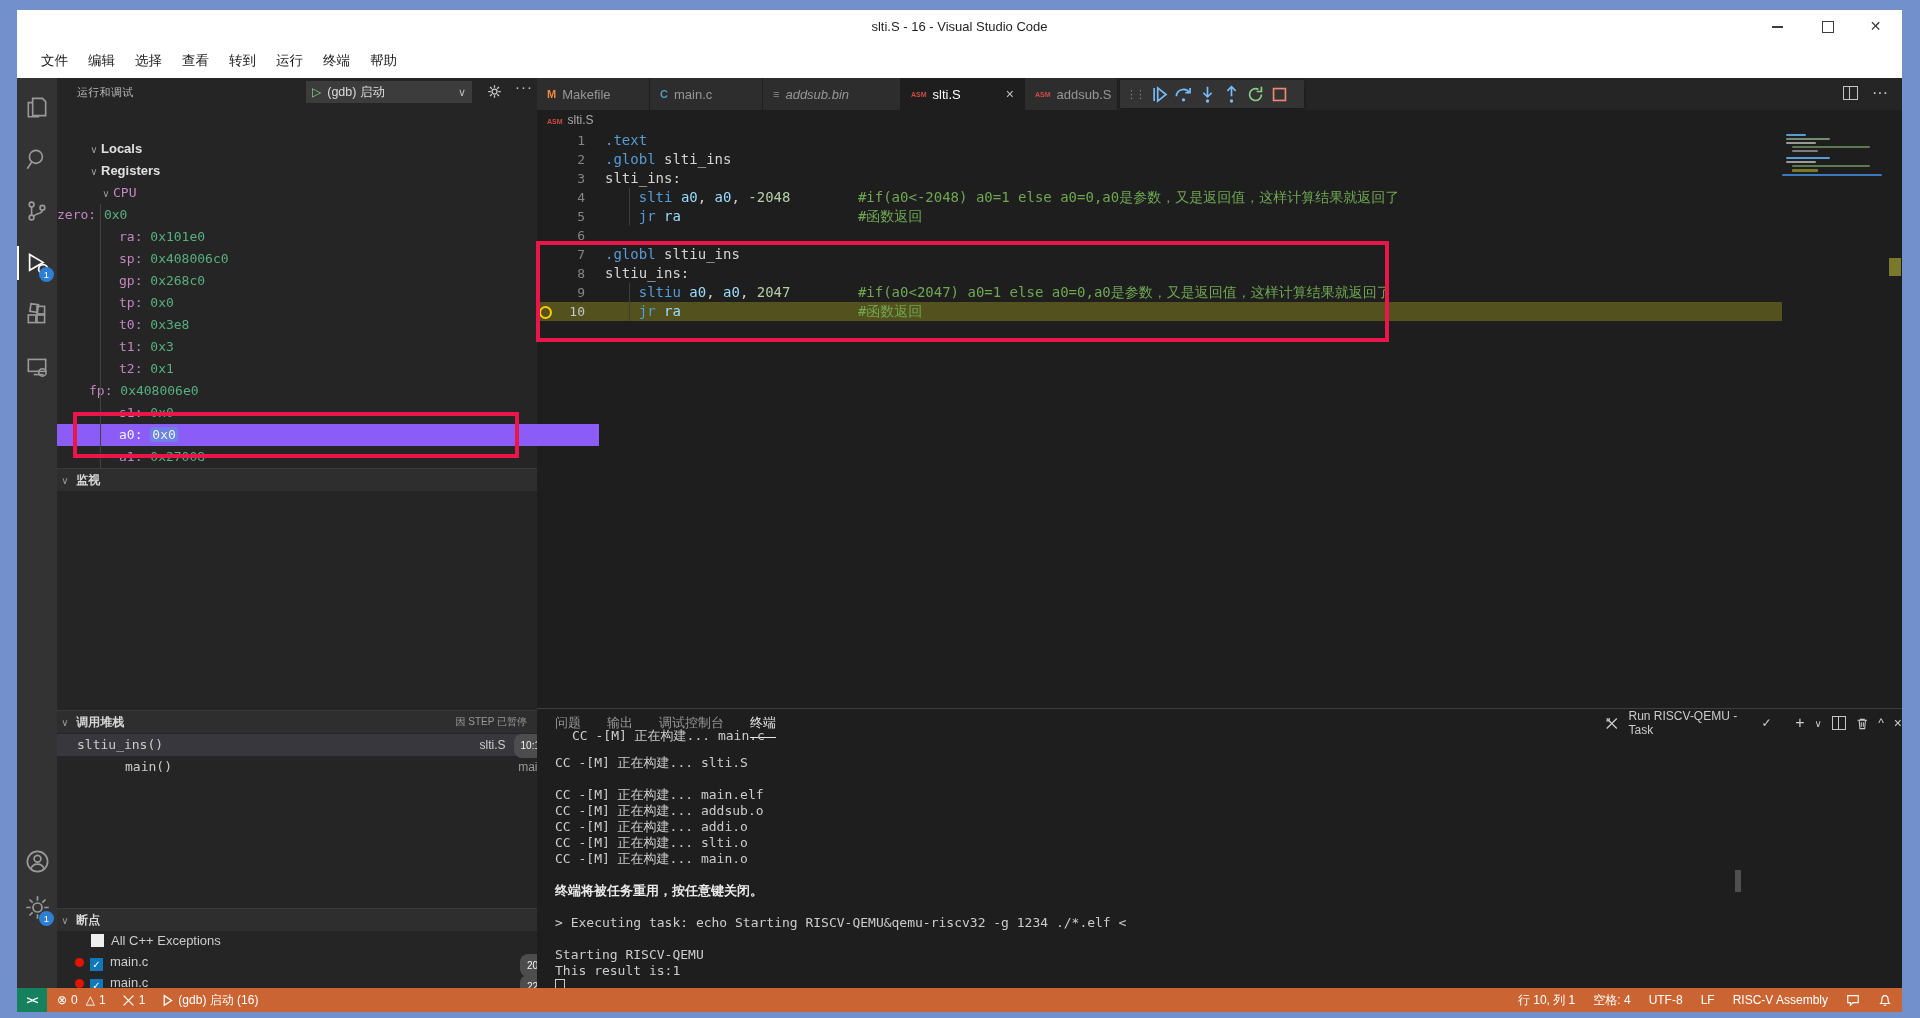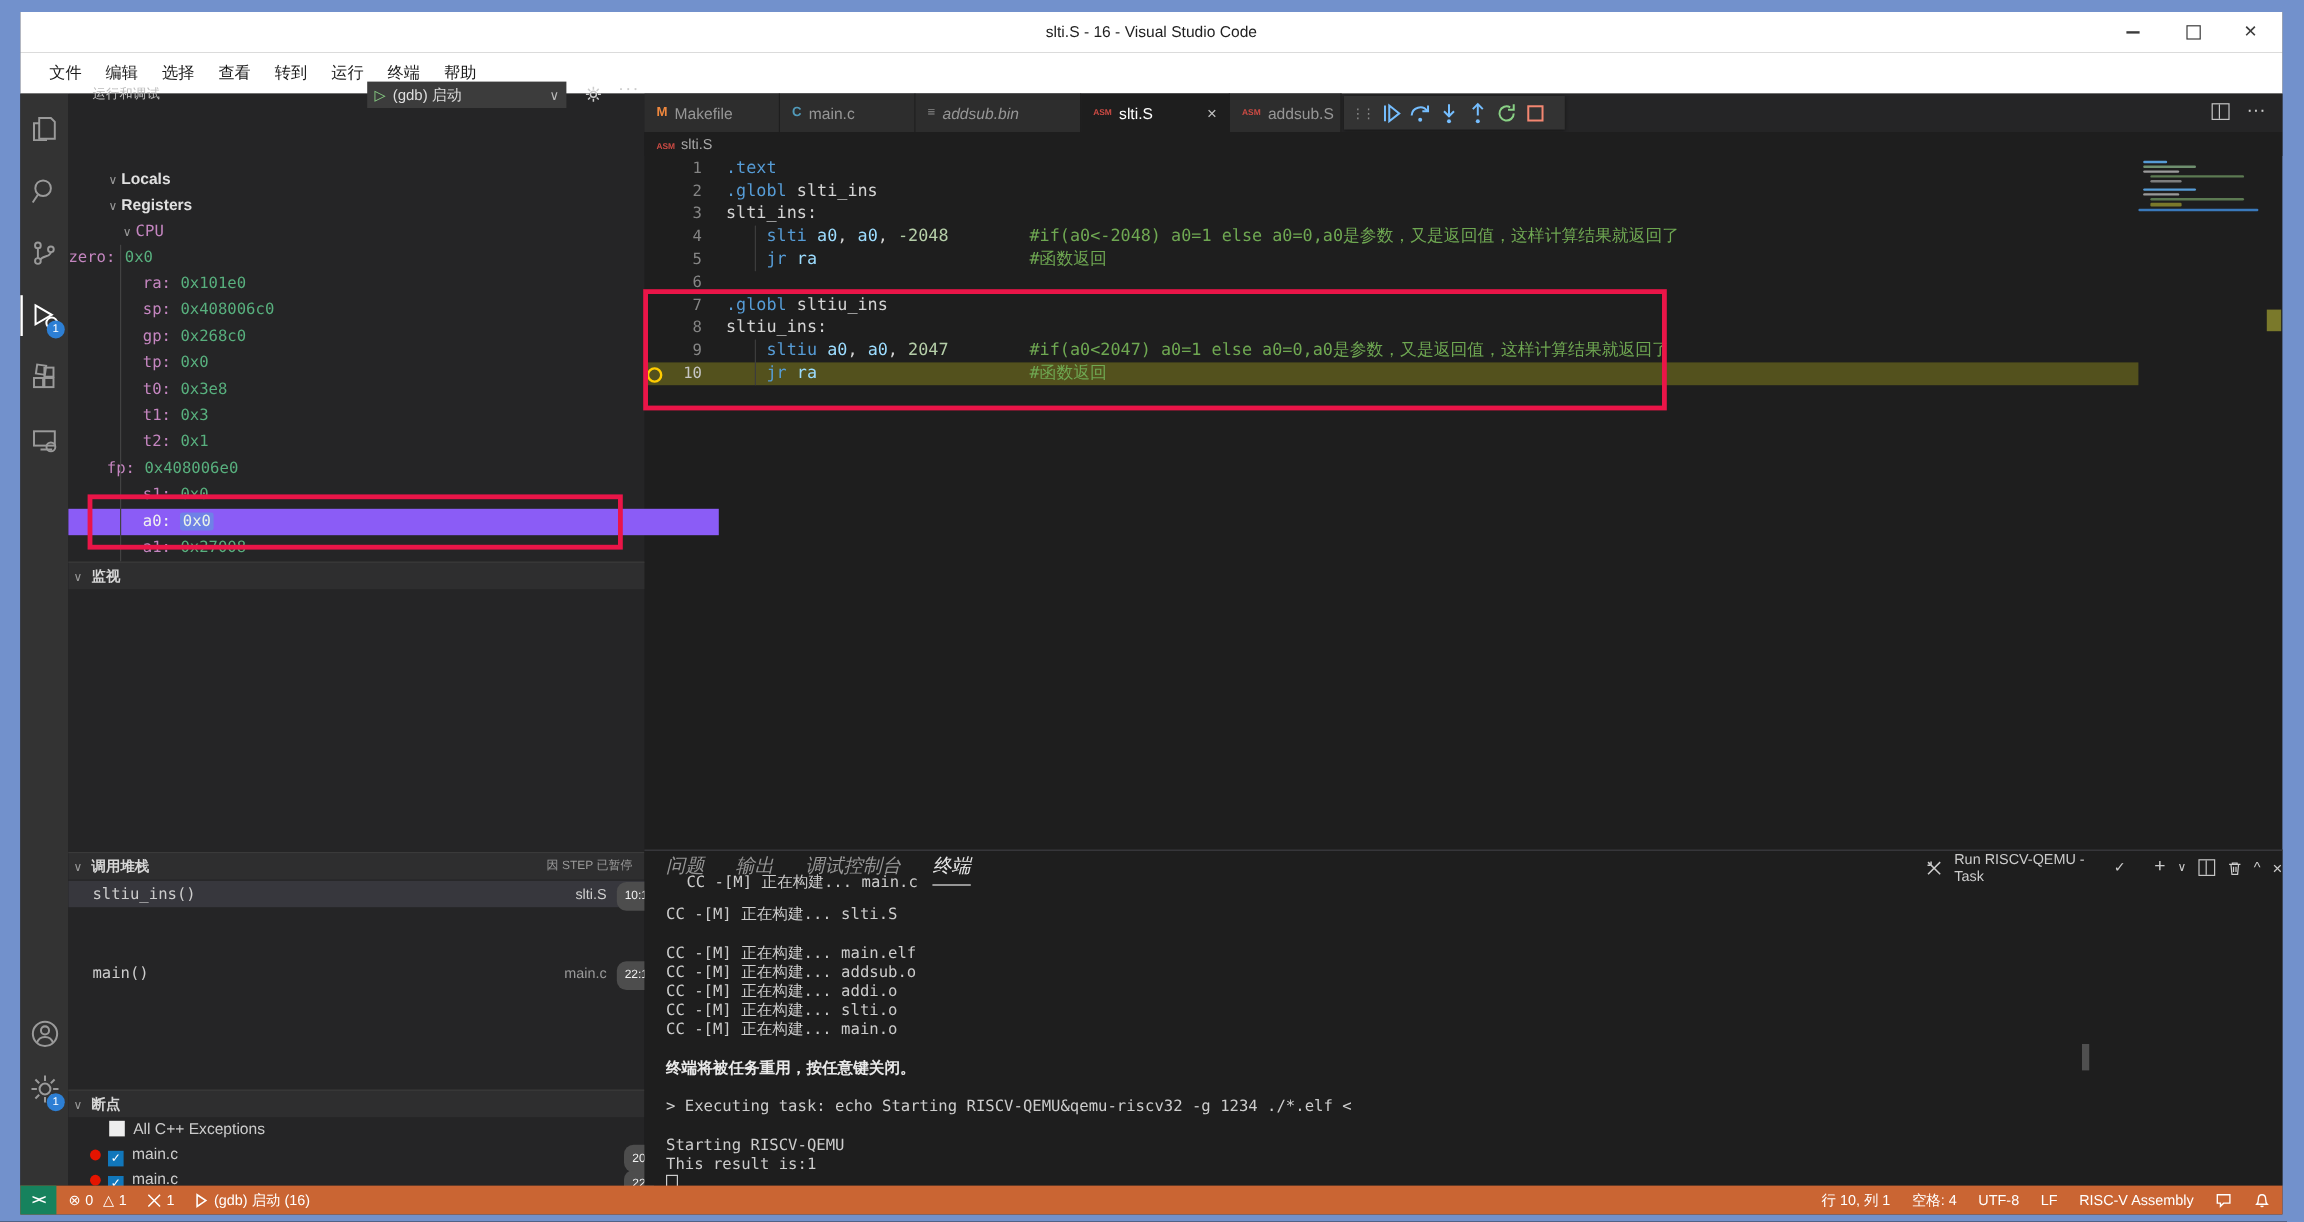--- a/index.html
+++ b/index.html
@@ -17,21 +17,21 @@
   .menu-item{display:inline-block;padding:0 10px;line-height:34px;font-size:13.5px;color:#1b1b1b;}
   
   #activitybar{left:0;top:68px;width:40px;height:910px;background:#333333;}
   .act{left:0;width:40px;height:46px;display:flex;align-items:center;justify-content:center;position:absolute;}
   .act svg{stroke:#9a9a9a;fill:none;stroke-width:1.5;}
   .act.active svg{stroke:#ffffff;}
   .act.active:before{content:"";position:absolute;left:0;top:6px;bottom:6px;width:2px;background:#ffffff;}
   .badge{position:absolute;right:3px;bottom:4px;min-width:15px;height:15px;border-radius:8px;background:#2d7fd4;color:#fff;font-size:9.5px;line-height:15px;text-align:center;font-family:"Liberation Sans",sans-serif;}
   
   #sidebar{left:40px;top:68px;width:480px;height:910px;background:#252526;overflow:hidden;}
-  #sb-head{left:40px;top:52px;width:480px;height:34px;}
+  #sb-head{left:40px;top:65px;width:480px;height:34px;}
   #sb-title{left:20px;top:0;line-height:34px;font-size:11px;color:#bbbbbb;letter-spacing:.3px;}
   #launch{left:249px;top:6px;width:166px;height:22px;background:#3c3c3c;color:#ddd;font-size:12.5px;display:flex;align-items:center;padding:0 6px;box-sizing:border-box;}
   #launch .chev{margin-left:auto;color:#bbb;font-size:11px;}
   .play{color:#89d185;font-size:12px;margin-right:6px;}
   #sb-gear{left:430px;top:9px;} #sb-dots{left:458px;top:3px;color:#ccc;font-size:15px;letter-spacing:1px;}
   .sec-head{left:40px;width:480px;height:22px;background:#2e2e2f;border-top:1px solid #3a3a3a;color:#d6d6d6;font-size:12px;font-weight:bold;line-height:22px;}
   .sec-head .tw{color:#9a9a9a;font-weight:normal;display:inline-block;width:16px;text-align:center;font-size:10px;}
   .sec-side{float:right;margin-right:10px;color:#9a9a9a;font-weight:normal;font-size:10px;}
   .sbrow{position:absolute;left:40px;width:480px;height:22px;line-height:22px;font-size:13px;color:#cccccc;white-space:nowrap;}
   .mono,.sbrow .mono{font-family:"DejaVu Sans Mono",monospace;}
@@ -74,21 +74,21 @@
   #curline .ring{position:absolute;left:2px;top:4px;width:9px;height:9px;border:2px solid #ffcc00;border-radius:50%;}
   .ig{position:absolute;left:612px;width:1px;background:#3c3c3c;}
   
   #minimap{left:1765px;top:120px;width:106px;height:578px;}
   .mmrow{position:absolute;height:2px;border-radius:1px;}
   #ruler{left:1871px;top:120px;width:14px;height:578px;}
   #ruler .mark{position:absolute;left:1px;top:128px;width:12px;height:18px;background:#7a792b;}
   
   #panel{left:520px;top:698px;width:1365px;height:280px;background:#1e1e1e;border-top:1px solid #3e3e42;box-sizing:border-box;}
   #paneltabs{left:538px;top:700px;height:28px;display:flex;gap:26px;}
-  .ptab{font-size:16px;color:#969696;line-height:26px;position:relative;font-style:italic;}
+  .ptab{font-size:13px;color:#969696;line-height:26px;position:relative;}
   .ptab.active{color:#e7e7e7;}
   .ptab.active:after{content:"";position:absolute;left:0;right:0;bottom:0;height:1.5px;background:#e7e7e7;}
   #panelacts{left:1588px;top:700px;height:26px;display:flex;align-items:center;gap:10px;color:#cccccc;font-size:12px;}
   .term-line{position:absolute;left:538px;width:1200px;height:16px;line-height:16px;font-family:"DejaVu Sans Mono",monospace;font-size:13px;color:#cccccc;white-space:pre;}
   .term-line.bold{font-weight:bold;color:#e9e9e9;}
   .cursorbox{display:inline-block;width:8px;height:14px;border:1px solid #cccccc;vertical-align:-2px;}
   #termscroll{left:1718px;top:860px;width:6px;height:22px;background:#4f4f4f;}
   
   #statusbar{left:0;top:978px;width:100%;height:24px;background:#ca6533;color:#ffffff;font-size:12px;}
   #remote{left:0;top:0;width:30px;height:24px;background:#16825d;color:#fff;text-align:center;line-height:24px;font-size:11px;font-weight:bold;letter-spacing:-1px;}
@@ -219,21 +219,21 @@
     <span>监视</span>
   </div>
 
   <div class="abs sec-head" style="top:700px">
     <span class="tw">∨</span>
     <span>调用堆栈</span>
     <span class="sec-side">因 STEP 已暂停</span>
   </div>
   <div id="stack-rows">
       <div class="sbrow" style="top: 724px; padding-left: 20px; background: rgb(55, 55, 61);"><span class="mono">sltiu_ins()</span><span style="float: right; margin-right: 10px;"><span class="framefile">slti.S</span><span class="pill">10:1</span></span></div>
-      <div class="sbrow" style="top: 790px; padding-left: 20px;"><span class="mono">main()</span><span style="float: right; margin-right: 10px;"><span class="framefile dim">main.c</span><span class="pill">22:1</span></span></div>
+      <div class="sbrow" style="top: 746px; padding-left: 20px; margin-left: 48px;"><span class="mono">main()</span><span style="float: right; margin-right: 10px;"><span class="framefile dim">main.c</span><span class="pill">22:1</span></span></div>
     </div>
 
   <div class="abs sec-head" style="top:898px">
     <span class="tw">∨</span>
     <span>断点</span>
   </div>
   <div id="bp-rows">
       <div class="sbrow" style="top: 920px; padding-left: 34px; height: 21px; line-height: 21px;"><span class="cb off"></span><span>All C++ Exceptions</span></div>
       <div class="sbrow" style="top: 941px; padding-left: 18px; height: 21px; line-height: 21px;"><span class="bp-dot"></span><span class="cb on">✓</span><span>main.c</span><span class="pill" style="float: right; margin-right: 10px; margin-top: 3px;">20</span></div>
       <div class="sbrow" style="top: 962px; padding-left: 18px; height: 21px; line-height: 21px;"><span class="bp-dot"></span><span class="cb on">✓</span><span>main.c</span><span class="pill" style="float: right; margin-right: 10px; margin-top: 3px;">22</span></div>

